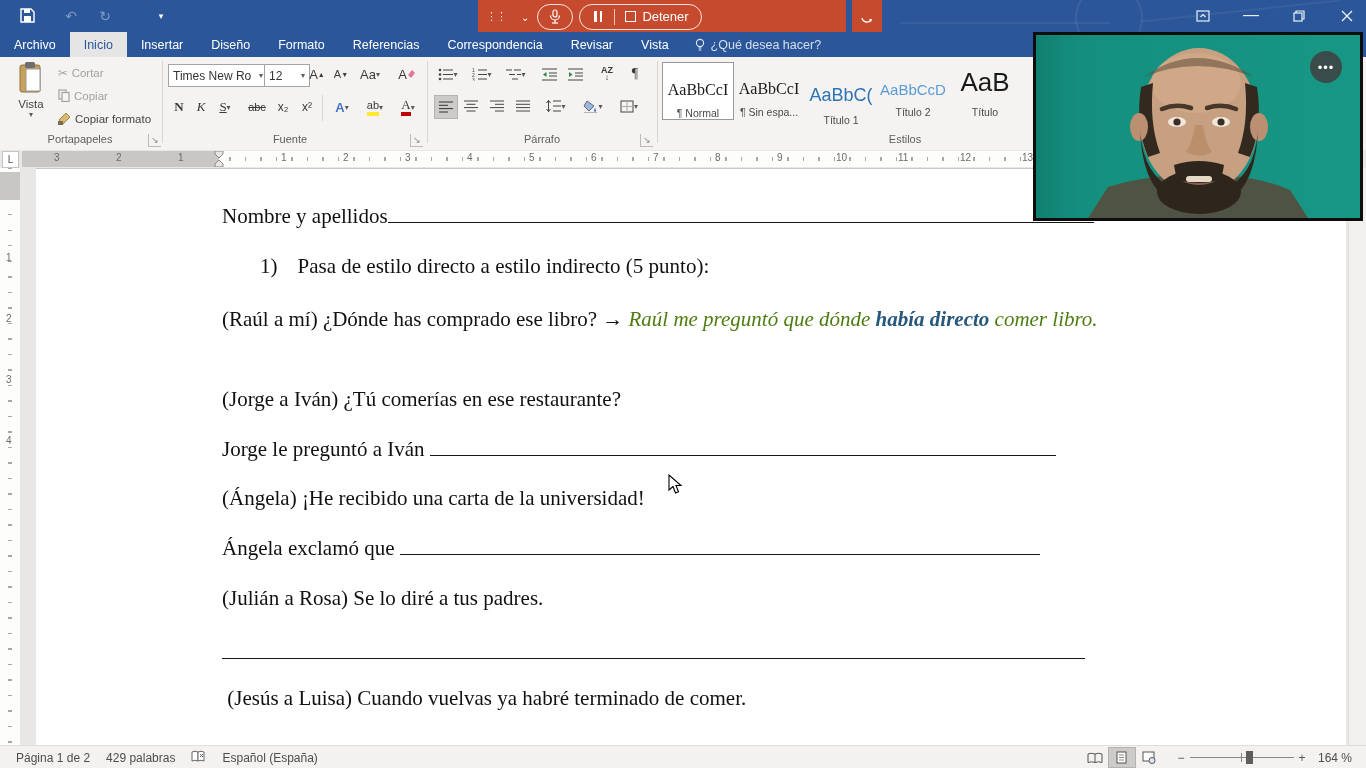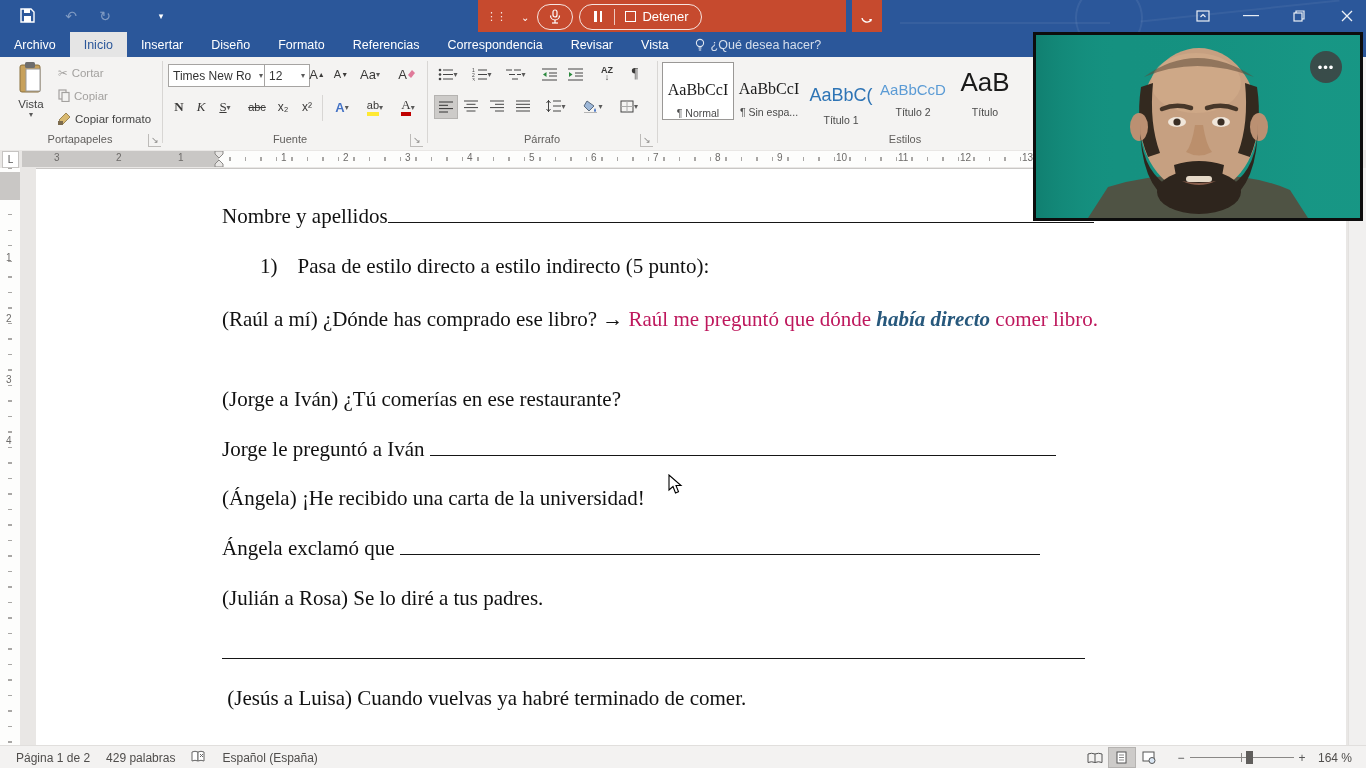--- a/index.html
+++ b/index.html
@@ -51,21 +51,21 @@
   #vruler{left:0;top:168px;width:20px;height:577px;background:#fdfdfc;
           background-image:repeating-linear-gradient(to bottom,#a9a7a5 0 1px,transparent 1px 15.5px);
           background-size:4px auto;background-position:8px 0;background-repeat:repeat-y;}
   .vnum{font-size:10px;color:#6d6b69;left:6px;}
   .shade{background:#c9c7c5;}
   
   #page{left:36px;top:168px;width:1310px;height:577px;background:#fff;border-top:1px solid #c9c7c5;}
   .para{position:absolute;font-family:"Liberation Serif","DejaVu Serif",serif;font-size:21px;
         color:#111;white-space:nowrap;}
   .blank{display:inline-block;border-bottom:1.4px solid #161616;height:19px;}
-  .ans{color:#be185d;}
+  .ans{color:#4d7c0f;font-style:italic;}
   .ansb{color:#27587c;font-style:italic;font-weight:bold;}
   #scrollbar{left:1348px;top:168px;width:18px;height:577px;background:#f1f0ef;border-left:1px solid #e3e1df;}
   
   #statusbar{left:0;top:745px;width:1366px;height:23px;background:#f3f2f1;border-top:1px solid #e1dfdd;
              display:flex;align-items:center;font-size:12px;color:#4f4d4b;justify-content:center;}
   .sb-item{margin-left:16px;white-space:nowrap;}
   .viewic{width:26px;height:19px;display:flex;align-items:center;justify-content:center;}
   
   #webcam{left:1033px;top:32px;width:324px;height:183px;background:#159180;border:3px solid #0d0d0d;}
   #cam-more{position:absolute;right:18px;top:16px;width:32px;height:32px;border-radius:50%;

